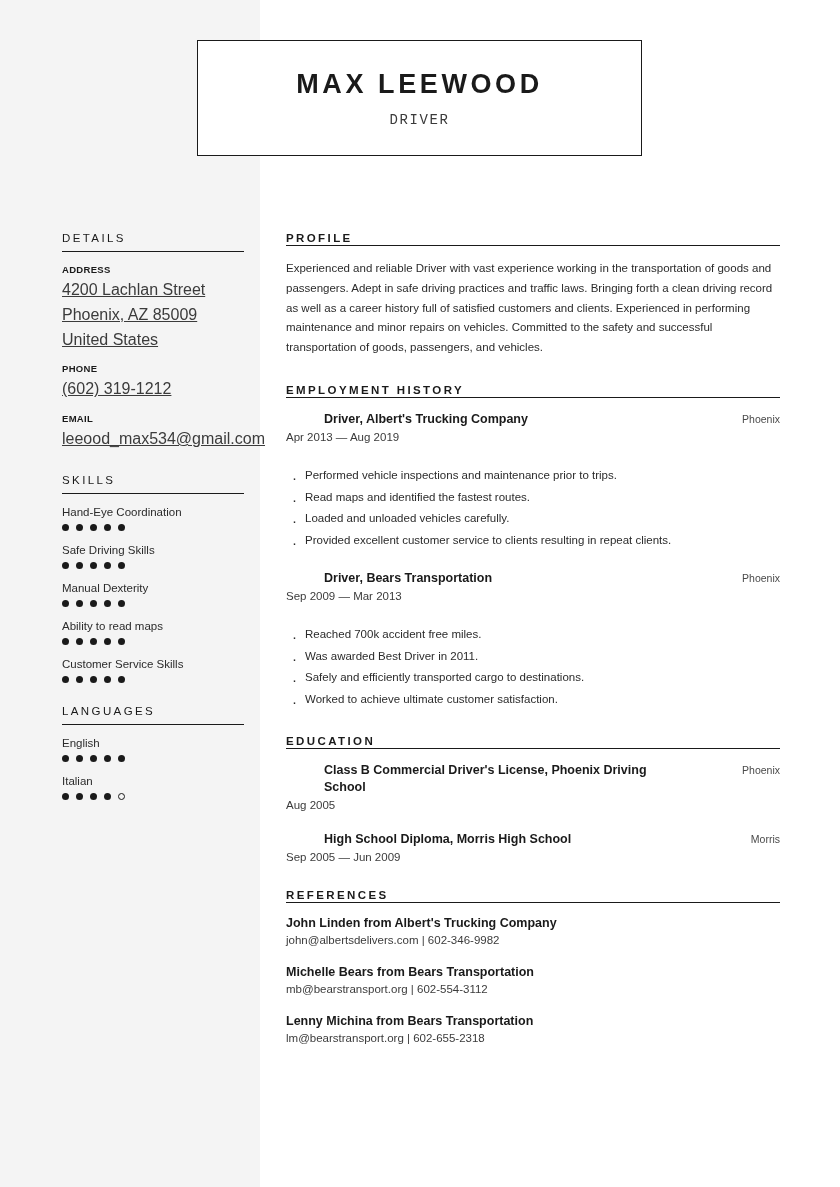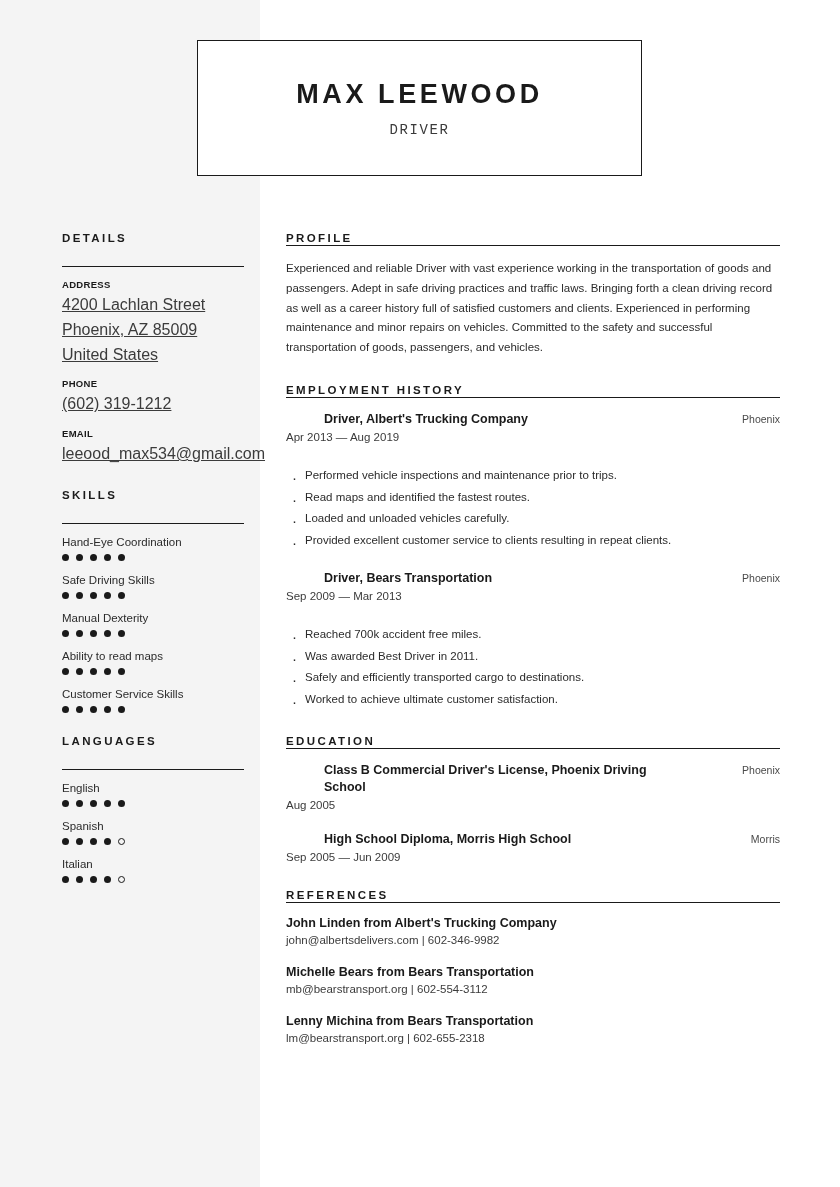--- a/index.html
+++ b/index.html
@@ -23,21 +23,21 @@
     width: 260px;
     height: 1187px;
     background: #f4f4f4;
   }
   
   .header-wrap {
     position: absolute;
     left: 197px;
     top: 40px;
     width: 445px;
-    height: 136px;
+    height: 116px;
     border: 1.5px solid #1a1a1a;
     background: #ffffff;
     display: flex;
     flex-direction: column;
     align-items: center;
     justify-content: center;
   }
   .name {
     font-size: 27px;
     font-weight: bold;
@@ -57,24 +57,24 @@
   
   .sidebar {
     position: absolute;
     left: 62px;
     top: 232px;
     width: 182px;
   }
   .side-section { margin-bottom: 22px; }
   .side-heading {
     font-size: 11.5px;
-    font-weight: bold;
+    font-weight: normal;
     letter-spacing: 2.4px;
     color: #1a1a1a;
-    padding-bottom: 22px;
+    padding-bottom: 7px;
     border-bottom: 1.4px solid #1a1a1a;
     margin-bottom: 12px;
   }
   .detail-label {
     font-size: 9.5px;
     font-weight: bold;
     letter-spacing: 0.3px;
     color: #1a1a1a;
     margin-bottom: 3px;
   }
@@ -280,30 +280,20 @@
             <div class="skill-name">English</div>
             <div class="dots">
               <span class="dot"></span>
               <span class="dot"></span>
               <span class="dot"></span>
               <span class="dot"></span>
               <span class="dot"></span>
             </div>
           </div>
           <div class="skill-row">
-            <div class="skill-name">Spanish</div>
-            <div class="dots">
-              <span class="dot"></span>
-              <span class="dot"></span>
-              <span class="dot"></span>
-              <span class="dot"></span>
-              <span class="dot empty"></span>
-            </div>
-          </div>
-          <div class="skill-row">
             <div class="skill-name">Italian</div>
             <div class="dots">
               <span class="dot"></span>
               <span class="dot"></span>
               <span class="dot"></span>
               <span class="dot"></span>
               <span class="dot empty"></span>
             </div>
           </div>
         </div>

